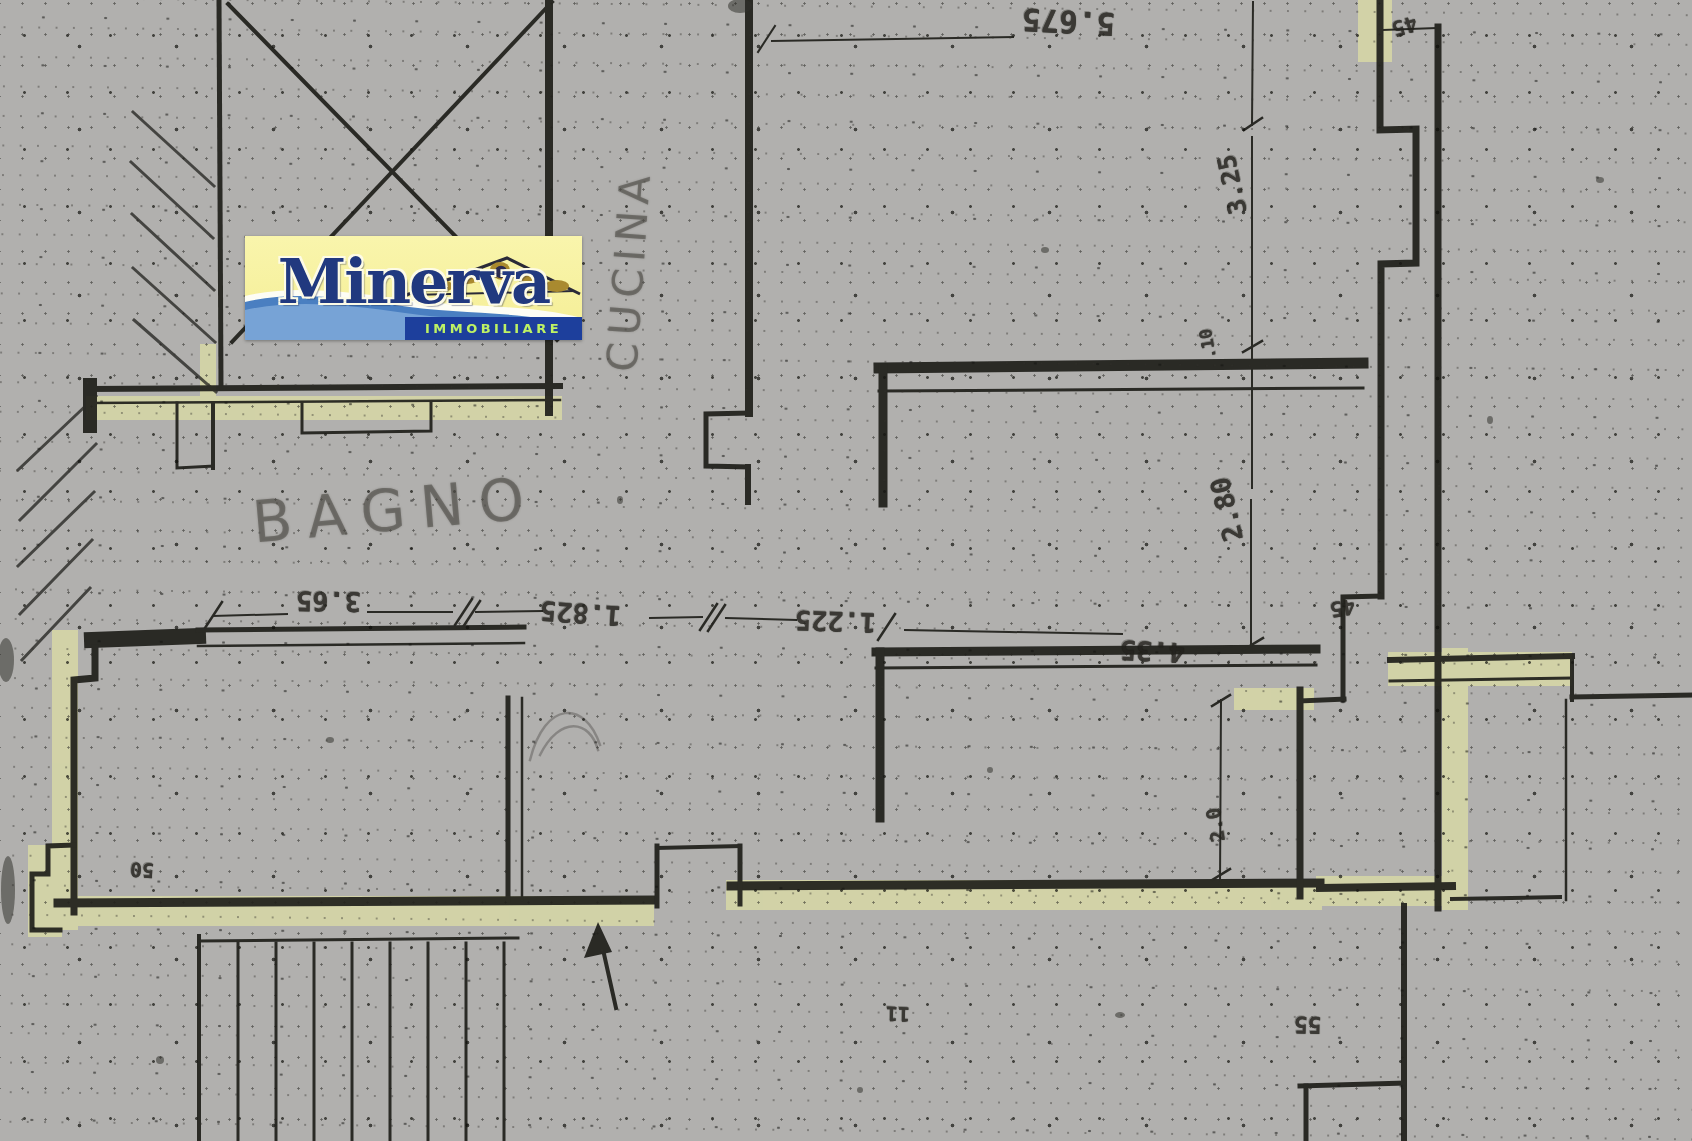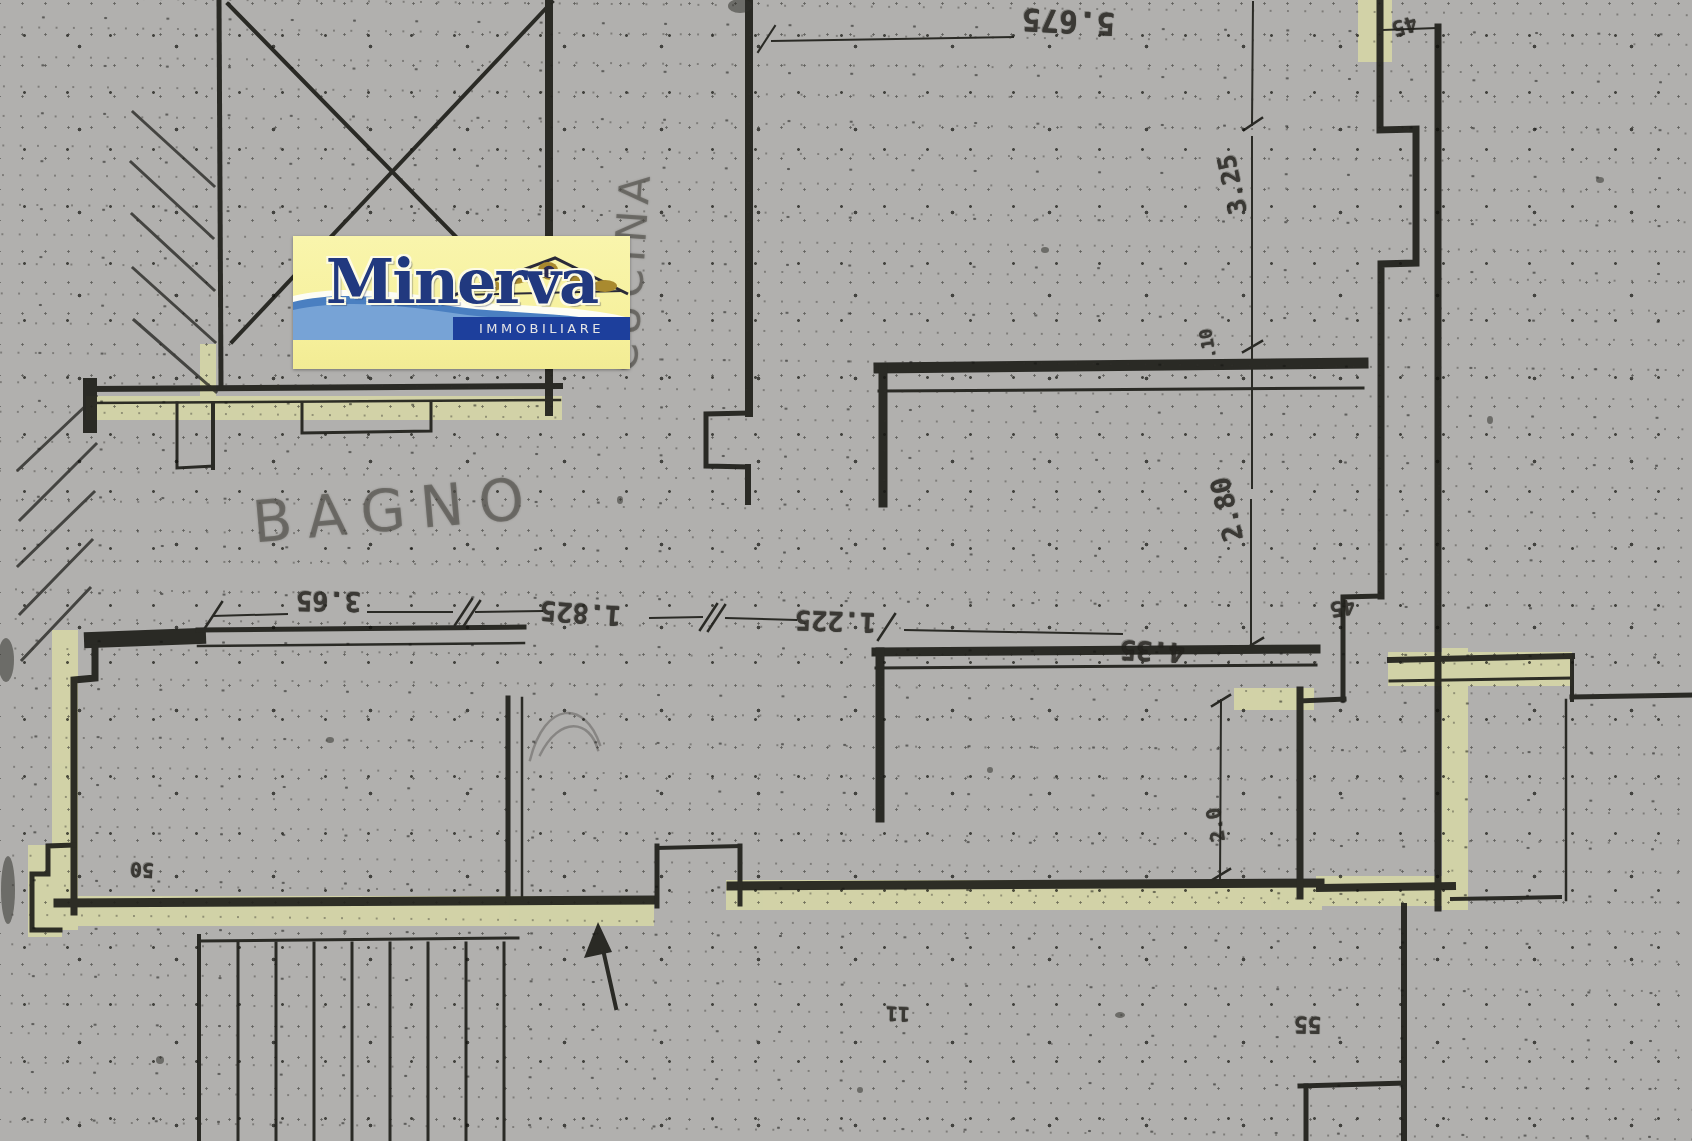--- a/index.html
+++ b/index.html
@@ -63,40 +63,39 @@
   #dim-r-step{left:1192px;top:334px;font-size:17px;transform:rotate(-100deg);}
   #dim-r-lower{left:1194px;top:494px;font-size:27px;transform:rotate(-103deg);}
   #dim-r-bottom{left:1198px;top:814px;font-size:19px;transform:rotate(-100deg);}
   #tick-tr{left:1392px;top:14px;font-size:21px;transform:rotate(163deg);}
   #tick-mr{left:1330px;top:596px;font-size:21px;transform:rotate(171deg);}
   #tick-br{left:1294px;top:1012px;font-size:23px;transform:rotate(181deg);}
   #tick-bc{left:886px;top:1002px;font-size:20px;transform:rotate(182deg);}
   #tick-bl{left:130px;top:858px;font-size:20px;transform:rotate(183deg);}
   
   #logo{
-    position:absolute;left:245px;top:236px;width:337px;height:133px;
+    position:absolute;left:245px;top:236px;width:337px;height:104px;
     background:linear-gradient(180deg,#f9f5ac 0%,#f6f09c 70%,#f2ec94 100%);
     box-shadow:0 1px 3px rgba(0,0,0,.35);
-    margin-left:48px;
   }
   #logo svg{position:absolute;left:0;top:0;}
   #logo-brand{
     position:absolute;left:0;top:6px;width:337px;text-align:center;
     font-family:"DejaVu Serif","Liberation Serif",serif;
     font-size:62px;line-height:80px;font-weight:bold;letter-spacing:-2px;
     color:#21397f;
     text-shadow:-2px -2px 0 #fdfbe6,2px -2px 0 #fdfbe6,-2px 2px 0 #fdfbe6,2px 2px 0 #fdfbe6,3px 3px 1px rgba(20,30,70,.35);
   }
   #logo-band{
     position:absolute;left:160px;top:81px;width:177px;height:23px;
     background:#1d3f9c;display:flex;align-items:center;justify-content:center;
   }
   #logo-tagline{
-    font-family:"DejaVu Sans",sans-serif;font-size:13px;font-weight:normal;
-    letter-spacing:3.5px;color:#e5e5e5;
+    font-family:"DejaVu Sans",sans-serif;font-size:13px;font-weight:bold;
+    letter-spacing:3.5px;color:#bef264;
   }
 </style>
 </head>
 <body>
 
 <div id="scan">
 
   <svg class="plan" width="1692" height="1141" viewBox="0 0 1692 1141">
 
     <g fill="#d8d9a4" opacity=".78" stroke="none">

